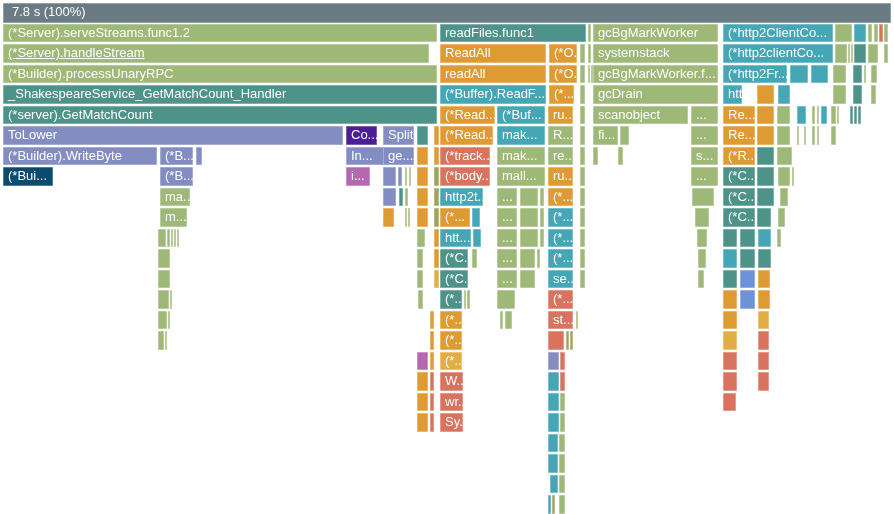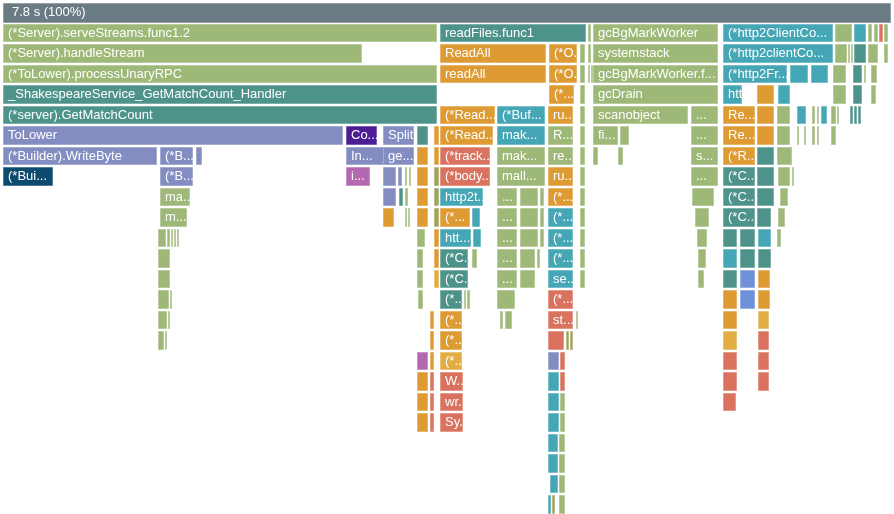--- a/index.html
+++ b/index.html
@@ -23,48 +23,49 @@
     <div class="frame" style="left: 440px; top: 23.5px; width: 146px; background: rgb(77, 147, 137);">readFiles.func1</div>
     <div class="frame nolabel" style="left: 588px; top: 23.5px; width: 3px; background: rgb(158, 184, 119);"></div>
     <div class="frame" style="left: 593px; top: 23.5px; width: 125px; background: rgb(158, 184, 119);">gcBgMarkWorker</div>
     <div class="frame" style="left: 723px; top: 23.5px; width: 110px; background: rgb(69, 166, 182);">(*http2ClientCo...</div>
     <div class="frame nolabel" style="left: 835px; top: 23.5px; width: 17px; background: rgb(158, 184, 119);"></div>
     <div class="frame nolabel" style="left: 854px; top: 23.5px; width: 12px; background: rgb(69, 166, 182);"></div>
     <div class="frame nolabel" style="left: 868px; top: 23.5px; width: 4px; background: rgb(158, 184, 119);"></div>
     <div class="frame nolabel" style="left: 874px; top: 23.5px; width: 4px; background: rgb(158, 184, 119);"></div>
     <div class="frame nolabel" style="left: 879px; top: 23.5px; width: 4px; background: rgb(217, 115, 95);"></div>
     <div class="frame nolabel" style="left: 884px; top: 23.5px; width: 4px; background: rgb(158, 184, 119);"></div>
-    <div class="frame" style="left: 3px; top: 44px; width: 359px; background: rgb(158, 184, 119);">(*Server).handleStream</div>
+    <div class="frame" style="left: 3px; top: 44px; width: 426px; background: rgb(158, 184, 119); text-decoration: underline;">(*Server).handleStream</div>
     <div class="frame" style="left: 440px; top: 44px; width: 106px; background: rgb(222, 154, 51);">ReadAll</div>
     <div class="frame" style="left: 549px; top: 44px; width: 28px; background: rgb(222, 154, 51);">(*O...</div>
     <div class="frame nolabel" style="left: 580px; top: 44px; width: 5px; background: rgb(158, 184, 119);"></div>
     <div class="frame nolabel" style="left: 588px; top: 44px; width: 3px; background: rgb(158, 184, 119);"></div>
     <div class="frame" style="left: 593px; top: 44px; width: 125px; background: rgb(158, 184, 119);">systemstack</div>
     <div class="frame" style="left: 723px; top: 44px; width: 110px; background: rgb(69, 166, 182);">(*http2clientCo...</div>
     <div class="frame nolabel" style="left: 835px; top: 44px; width: 12px; background: rgb(158, 184, 119);"></div>
     <div class="frame nolabel" style="left: 848px; top: 44px; width: 2px; background: rgb(158, 184, 119);"></div>
     <div class="frame nolabel" style="left: 851px; top: 44px; width: 2px; background: rgb(158, 184, 119);"></div>
     <div class="frame nolabel" style="left: 854px; top: 44px; width: 12px; background: rgb(77, 147, 137);"></div>
     <div class="frame nolabel" style="left: 868px; top: 44px; width: 10px; background: rgb(158, 184, 119);"></div>
     <div class="frame nolabel" style="left: 884px; top: 44px; width: 4px; background: rgb(158, 184, 119);"></div>
-    <div class="frame" style="left: 3px; top: 64.5px; width: 434px; background: rgb(158, 184, 119);">(*ToLower).processUnaryRPC</div>
+    <div class="frame" style="left: 3px; top: 64.5px; width: 434px; background: rgb(158, 184, 119);">(*Builder).processUnaryRPC</div>
     <div class="frame" style="left: 440px; top: 64.5px; width: 106px; background: rgb(222, 154, 51);">readAll</div>
     <div class="frame" style="left: 549px; top: 64.5px; width: 28px; background: rgb(222, 154, 51);">(*O...</div>
     <div class="frame nolabel" style="left: 580px; top: 64.5px; width: 5px; background: rgb(158, 184, 119);"></div>
     <div class="frame nolabel" style="left: 588px; top: 64.5px; width: 2px; background: rgb(158, 184, 119);"></div>
     <div class="frame nolabel" style="left: 591px; top: 64.5px; width: 2px; background: rgb(158, 184, 119);"></div>
     <div class="frame" style="left: 593px; top: 64.5px; width: 125px; background: rgb(158, 184, 119);">gcBgMarkWorker.f...</div>
     <div class="frame" style="left: 723px; top: 64.5px; width: 64px; background: rgb(69, 166, 182);">(*http2Fr...</div>
     <div class="frame nolabel" style="left: 790px; top: 64.5px; width: 18px; background: rgb(69, 166, 182);"></div>
     <div class="frame nolabel" style="left: 811px; top: 64.5px; width: 17px; background: rgb(69, 166, 182);"></div>
     <div class="frame nolabel" style="left: 833px; top: 64.5px; width: 13px; background: rgb(158, 184, 119);"></div>
     <div class="frame nolabel" style="left: 853px; top: 64.5px; width: 9px; background: rgb(77, 147, 137);"></div>
     <div class="frame nolabel" style="left: 864px; top: 64.5px; width: 2px; background: rgb(158, 184, 119);"></div>
     <div class="frame nolabel" style="left: 871px; top: 64.5px; width: 6px; background: rgb(158, 184, 119);"></div>
     <div class="frame" style="left: 3px; top: 85px; width: 434px; background: rgb(77, 147, 137);">_ShakespeareService_GetMatchCount_Handler</div>
+    <div class="frame" style="left: 440px; top: 85px; width: 106px; background: rgb(69, 166, 182);">(*Buffer).ReadF...</div>
     <div class="frame" style="left: 549px; top: 85px; width: 25px; background: rgb(222, 154, 51);">(*...</div>
     <div class="frame nolabel" style="left: 580px; top: 85px; width: 5px; background: rgb(158, 184, 119);"></div>
     <div class="frame" style="left: 593px; top: 85px; width: 125px; background: rgb(158, 184, 119);">gcDrain</div>
     <div class="frame" style="left: 723px; top: 85px; width: 19px; background: rgb(69, 166, 182);">htt...</div>
     <div class="frame nolabel" style="left: 757px; top: 85px; width: 17px; background: rgb(222, 154, 51);"></div>
     <div class="frame nolabel" style="left: 778px; top: 85px; width: 12px; background: rgb(69, 166, 182);"></div>
     <div class="frame nolabel" style="left: 833px; top: 85px; width: 13px; background: rgb(158, 184, 119);"></div>
     <div class="frame nolabel" style="left: 853px; top: 85px; width: 9px; background: rgb(77, 147, 137);"></div>
     <div class="frame nolabel" style="left: 871px; top: 85px; width: 5px; background: rgb(158, 184, 119);"></div>
     <div class="frame" style="left: 3px; top: 105.5px; width: 434px; background: rgb(77, 147, 137);">(*server).GetMatchCount</div>

